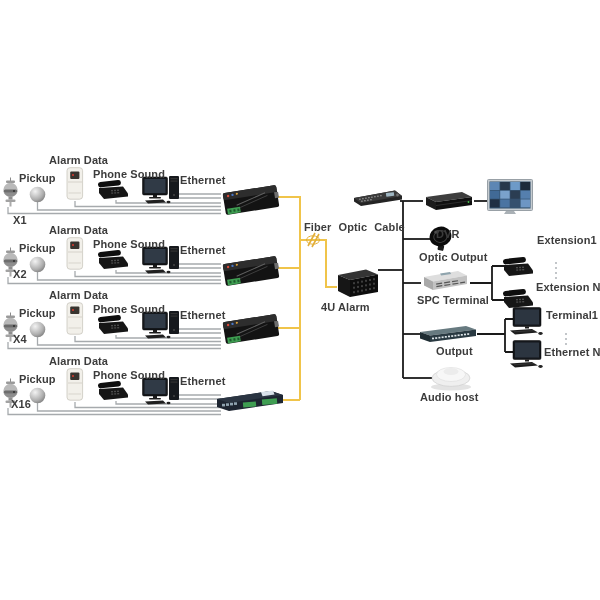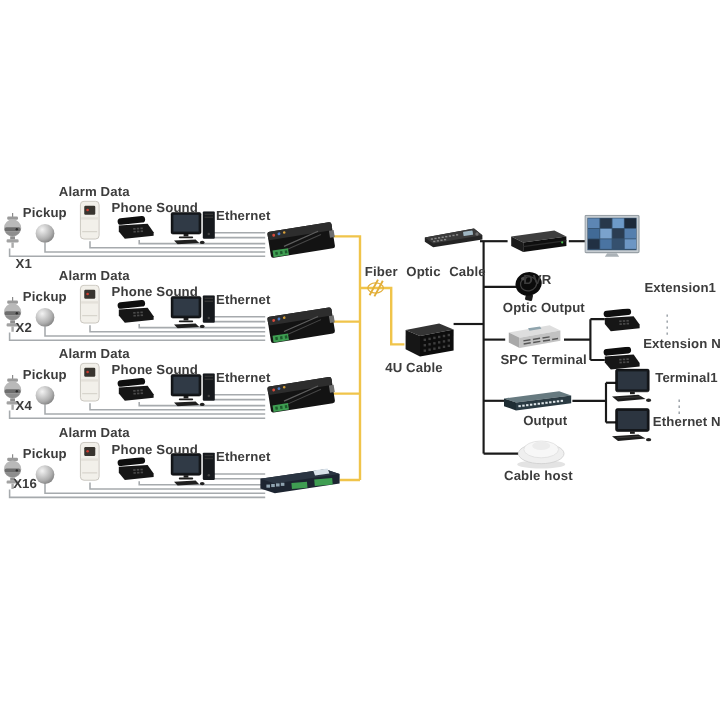--- a/index.html
+++ b/index.html
@@ -331,25 +331,25 @@
 <div class="lbl" style="left:180px;top:309px">Ethernet</div>
 <div class="lbl" style="left:13px;top:333px">X4</div>
 
 <div class="lbl" style="left:49px;top:355px">Alarm Data</div>
 <div class="lbl" style="left:19px;top:373px">Pickup</div>
 <div class="lbl" style="left:93px;top:369px">Phone Sound</div>
 <div class="lbl" style="left:180px;top:375px">Ethernet</div>
 <div class="lbl" style="left:11px;top:398px">X16</div>
 
 <div class="lbl sp" style="left:304px;top:221px">Fiber Optic Cable</div>
-<div class="lbl" style="left:321px;top:301px">4U Cable</div>
+<div class="lbl" style="left:321px;top:301px">4U Alarm</div>
 
 <div class="lbl" style="left:436px;top:228px">DVR</div>
 <div class="lbl" style="left:419px;top:251px">Optic Output</div>
 <div class="lbl" style="left:417px;top:294px">SPC Terminal</div>
 <div class="lbl" style="left:537px;top:234px">Extension1</div>
 <div class="lbl" style="left:536px;top:281px">Extension N</div>
 <div class="lbl" style="left:436px;top:345px">Output</div>
 <div class="lbl" style="left:546px;top:309px">Terminal1</div>
 <div class="lbl" style="left:544px;top:346px">Ethernet N</div>
-<div class="lbl" style="left:420px;top:391px">Cable host</div>
+<div class="lbl" style="left:420px;top:391px">Audio host</div>
 
 </div>
 
 </body></html>

